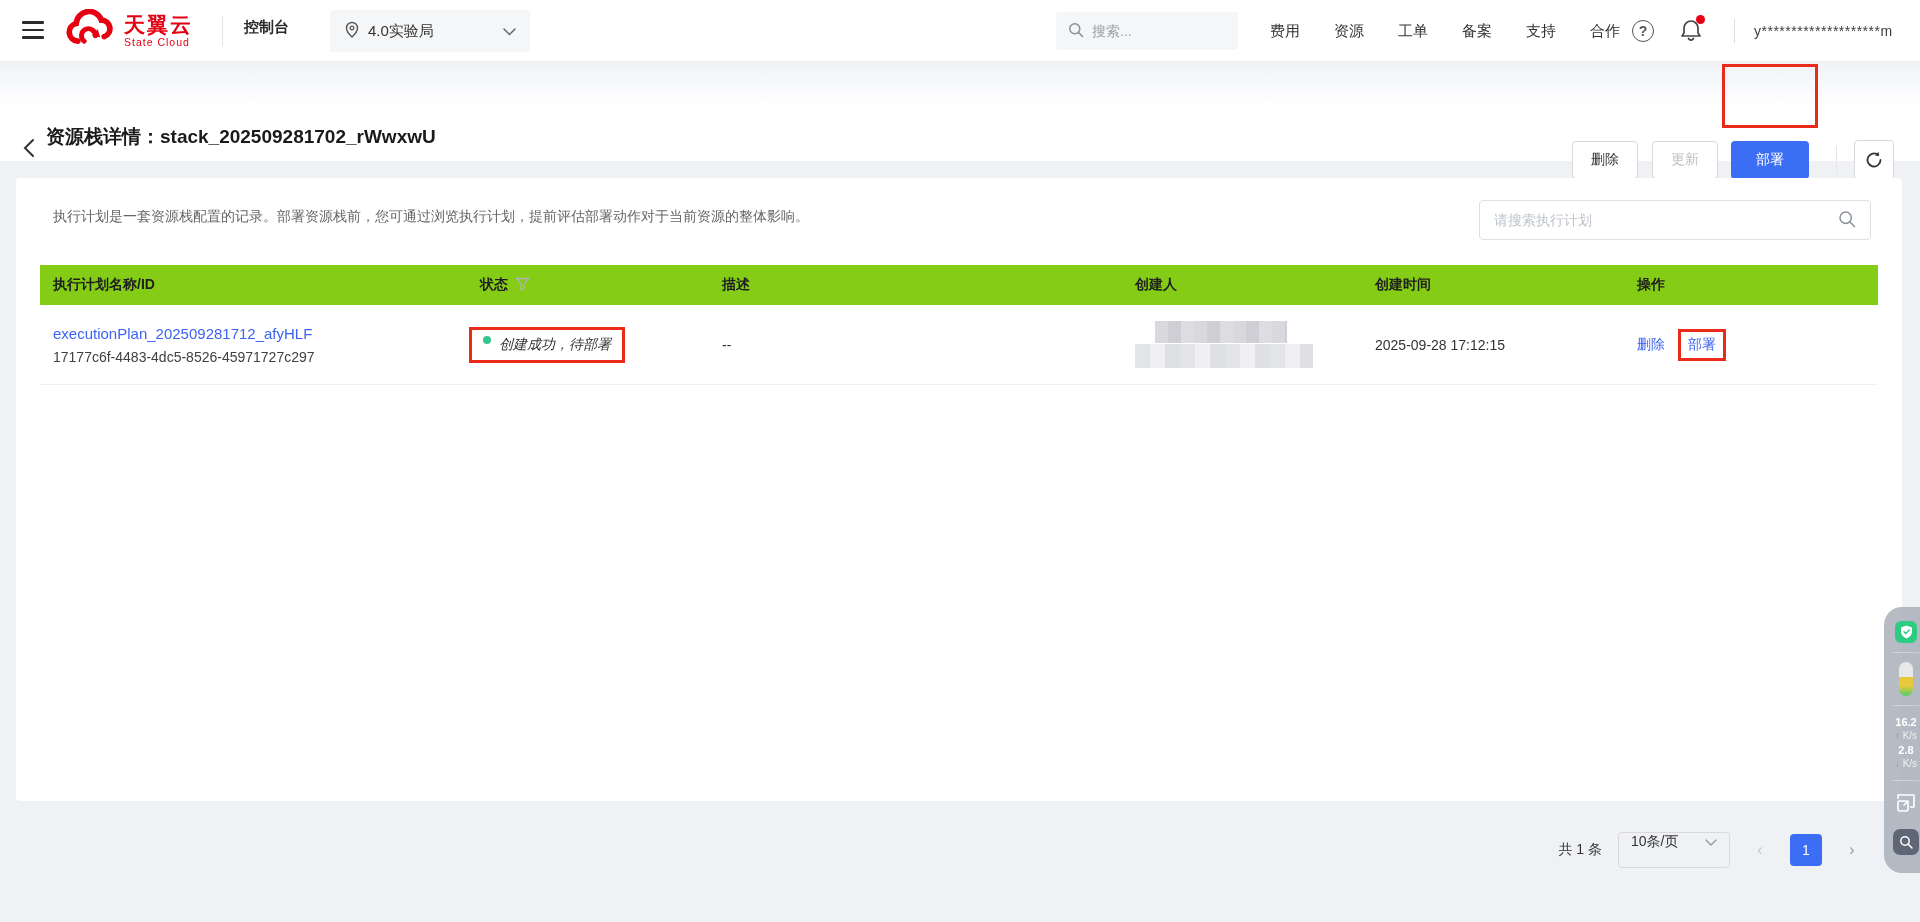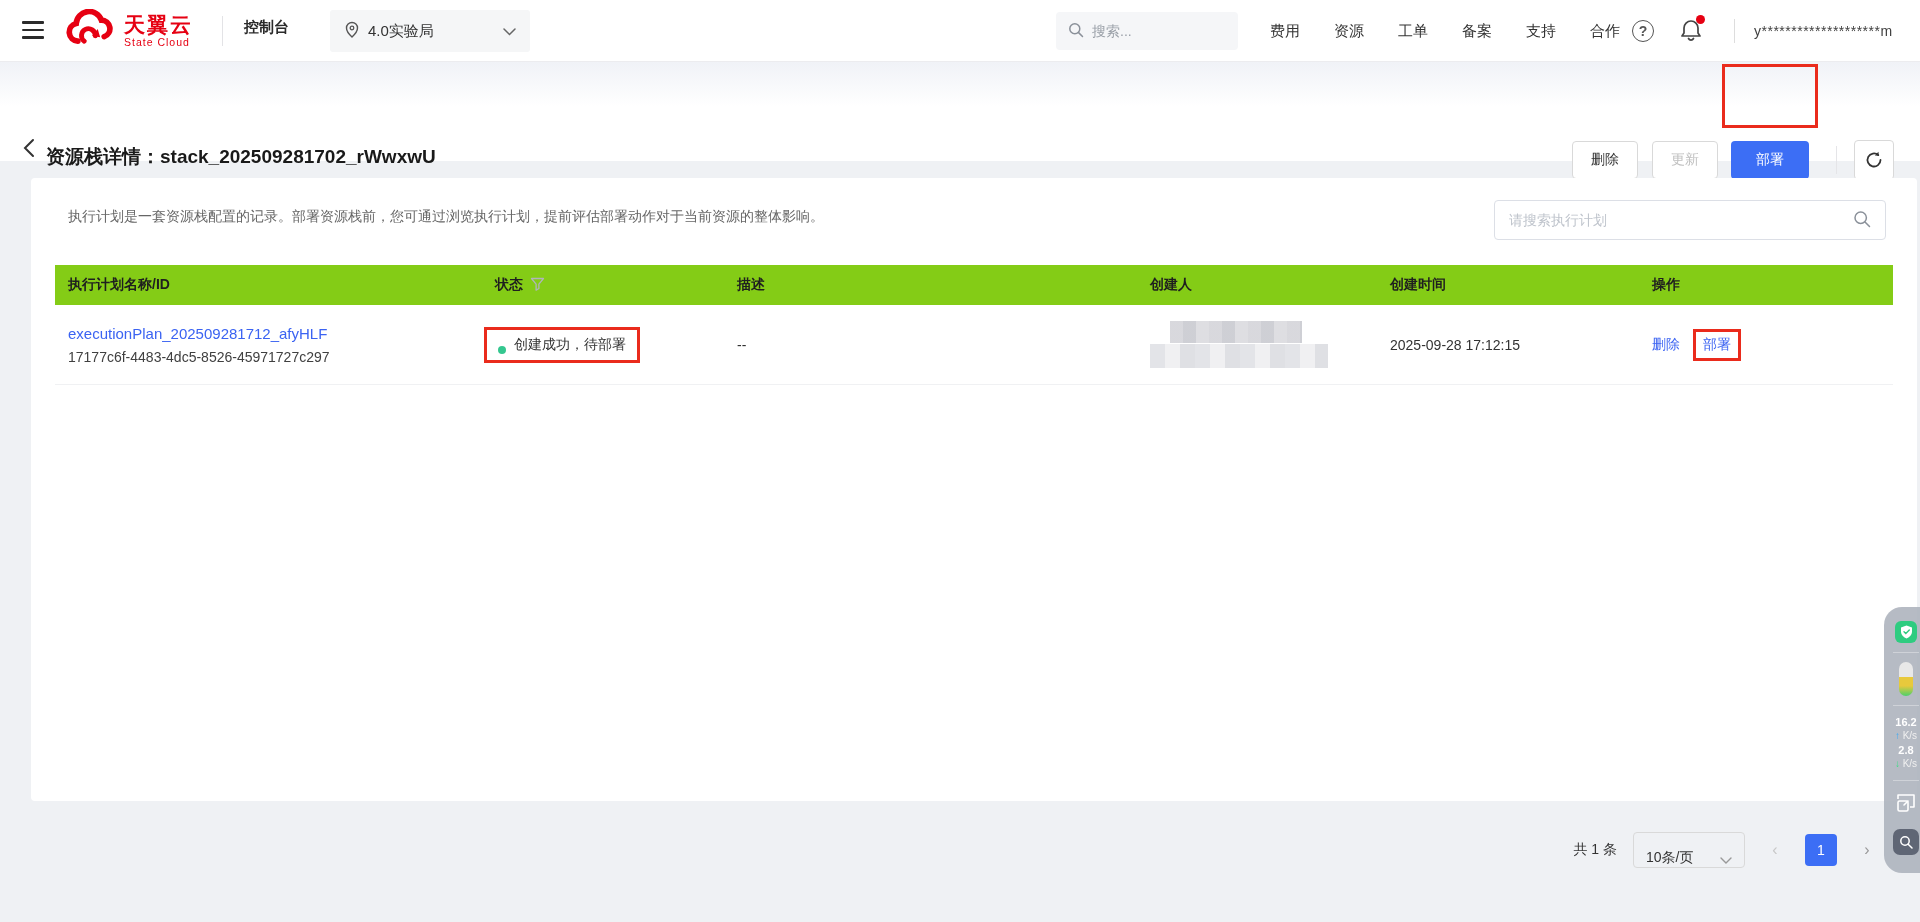--- a/index.html
+++ b/index.html
@@ -27,59 +27,59 @@
   .nav-icons { position:absolute; left:1632px; top:0; height:62px; display:flex; align-items:center; gap:26px; }
   .help-icon { width:22px; height:22px; border:1.6px solid #555; border-radius:50%; display:flex; align-items:center; justify-content:center; font-size:14px; font-weight:bold; color:#555; cursor:pointer; }
   .bell-wrap { position:relative; cursor:pointer; }
   .bell-dot { position:absolute; right:-3px; top:-3px; width:9px; height:9px; border-radius:50%; background:#e60012; }
   .user-divider { position:absolute; left:1734px; top:19px; width:1px; height:24px; background:#ddd; }
   .nav-user { position:absolute; left:1754px; top:0; height:62px; display:flex; align-items:center; font-size:14px; color:#404040; cursor:pointer; letter-spacing:0.5px; }
 
   
   .page-header { position:absolute; top:62px; left:0; width:1920px; height:99px; background:linear-gradient(#f0f2f7, #ffffff 45%); }
   .back-btn { position:absolute; left:22px; top:76px; width:20px; height:20px; cursor:pointer; }
-  .page-title { position:absolute; left:46px; top:62px; font-size:19px; font-weight:bold; color:#1a1a1a;margin-top:20px; }
+  .page-title { position:absolute; left:46px; top:62px; font-size:19px; font-weight:bold; color:#1a1a1a; }
   .hdr-btn { position:absolute; top:79px; height:38px; border-radius:4px; border:1px solid #d9d9d9; background:#fff; font-size:14px; color:#333; display:flex; align-items:center; justify-content:center; cursor:pointer; font-family:inherit; }
   .btn-delete { left:1572px; width:66px; }
   .btn-update { left:1652px; width:66px; color:#bfbfbf; cursor:not-allowed; }
   .btn-deploy { left:1731px; width:78px; background:#3c6ef5; border:none; color:#fff; }
   .hdr-divider { position:absolute; left:1836px; top:84px; width:1px; height:28px; background:#e5e5e8; }
   .btn-refresh { left:1854px; width:40px; height:40px; top:78px; }
   .tabs { position:absolute; left:53px; top:123px; display:flex; gap:58px; height:38px; }
   .tab { font-size:16px; color:#333; cursor:pointer; padding-bottom:14px; border-bottom:3px solid transparent; }
   .tab.active { color:#3c6ef5; border-bottom-color:#3c6ef5; }
 
   
-  .card { position:absolute; left:31px; top:178px; width:1886px; height:623px; background:#fff; border-radius:4px; }
+  .card { position:absolute; left:16px; top:178px; width:1886px; height:623px; background:#fff; border-radius:4px; }
   .desc { position:absolute; left:37px; top:30px; font-size:14px; color:#666; }
   .plan-search { position:absolute; left:1463px; top:22px; width:392px; height:40px; border:1px solid #dcdfe6; border-radius:4px; display:flex; align-items:center; padding:0 14px; }
   .plan-search input { border:none; outline:none; flex:1; font-size:14px; color:#333; font-family:inherit; }
   .plan-search input::placeholder { color:#bfc4cc; }
 
   .table { position:absolute; left:24px; top:87px; width:1838px; }
   .t-head { display:flex; height:40px; background:#84cc16; align-items:center; }
   .t-row { display:flex; height:80px; align-items:center; border-bottom:1px solid #f0f1f3; }
   .c1{width:427px;} .c2{width:242px;} .c3{width:413px;} .c4{width:240px;} .c5{width:250px;} .c6{width:266px;}
   .cell { padding-left:13px; }
   .t-head .cell { font-weight:bold; color:#1f1f1f; font-size:14px; display:flex; align-items:center; gap:7px; }
   .c6.cell { padding-left:25px; }
   .name-cell .plan-link { color:#3b63f2; font-size:15px; cursor:pointer; display:block; margin-bottom:7px; }
   .name-cell .plan-id { color:#404040; font-size:14px; }
-  .status-badge { display:inline-flex; align-items:flex-end; gap:8px; border:3px solid #ea2b1c; padding:6px 11px; margin-left:-11px; }
+  .status-badge { display:inline-flex; align-items:flex-start; gap:8px; border:3px solid #ea2b1c; padding:6px 11px; margin-left:-11px;font-style:italic; }
   .status-dot { width:8px; height:8px; border-radius:50%; background:#34c78f; }
   .mosaic-wrap { line-height:0; }
   .mosaic { background:repeating-linear-gradient(90deg,#ececef 0 13px,#e1e2e6 13px 26px,#f2f2f4 26px 39px),#eaeaec; background-blend-mode:multiply; }
   .mosaic.m-top { width:132px; height:22px; margin-left:20px; }
   .mosaic.m-bot { width:178px; height:24px; margin-top:1px; background:repeating-linear-gradient(90deg,#e3e4e8 0 15px,#f0f0f2 15px 30px,#dfe0e4 30px 45px); }
   .row-link { color:#3b63f2; font-size:14px; cursor:pointer; }
   .row-deploy { display:inline-block; border:3px solid #ea2b1c; padding:4px 7px; margin-left:9px; }
 
   .pagination { position:absolute; right:36px; top:654px; display:flex; align-items:center; gap:16px; }
   .pg-total { font-size:14px; color:#333; }
-  .pg-select { width:112px; height:36px; border:1px solid #d9d9d9; border-radius:4px; display:flex; align-items:flex-end; padding:0 12px; cursor:pointer; font-size:14px; color:#333; }
+  .pg-select { width:112px; height:36px; border:1px solid #d9d9d9; border-radius:4px; display:flex; align-items:flex-start; padding:0 12px; cursor:pointer; font-size:14px; color:#333; }
   .pg-select .chev { margin-left:auto; }
   .pg-arrow { width:28px; height:32px; display:flex; align-items:center; justify-content:center; font-size:16px; color:#999; cursor:pointer; }
   .pg-arrow.disabled { color:#c8c8c8; cursor:default; }
   .pg-page { width:32px; height:32px; border-radius:4px; background:#3c6ef5; color:#fff; display:flex; align-items:center; justify-content:center; font-size:14px; cursor:pointer; }
 
   
   .anno { position:absolute; border:3px solid #ea2b1c; z-index:20; pointer-events:none; }
   .anno-deploy-btn { left:1722px; top:64px; width:96px; height:64px; }
 
   

